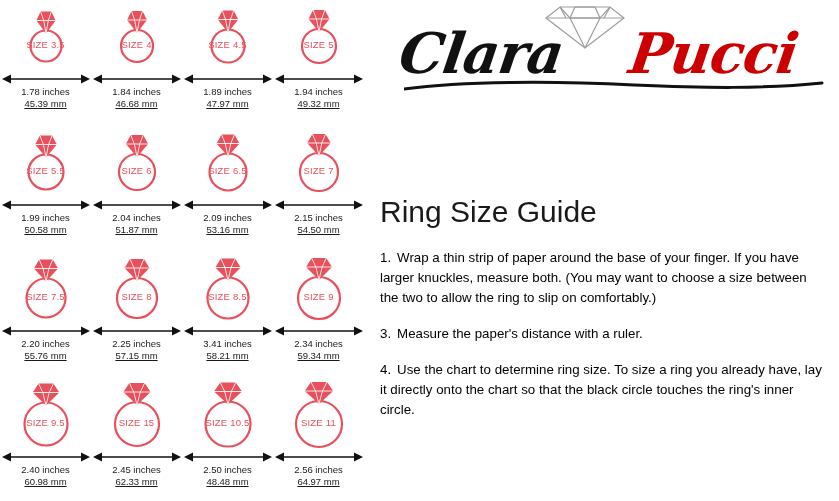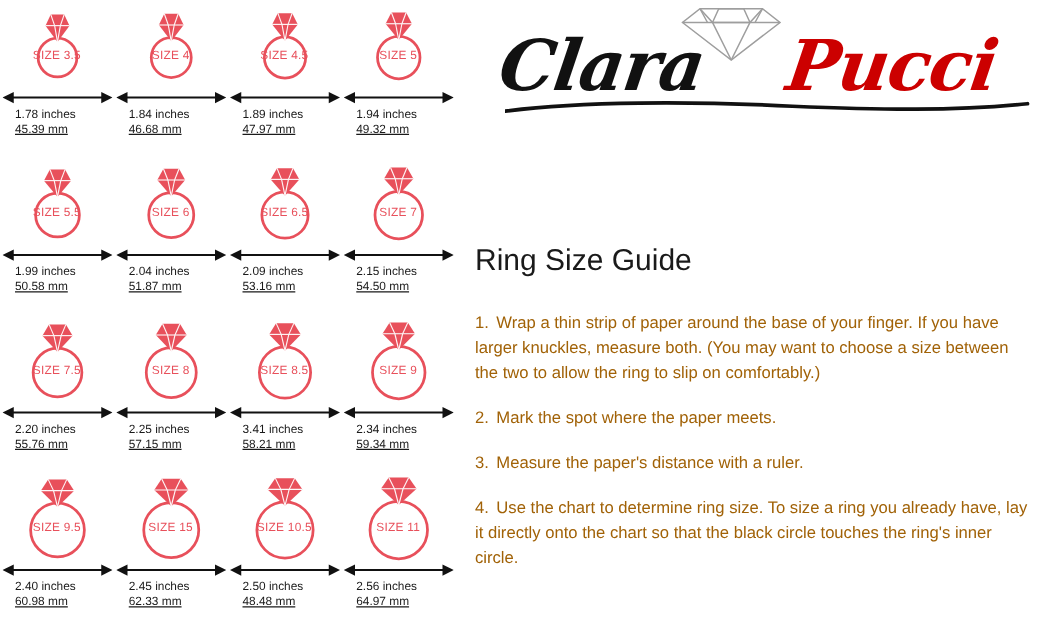--- a/index.html
+++ b/index.html
@@ -65,23 +65,24 @@
   .arrow-row {
     position: absolute;
     left: 50%;
     transform: translateX(-50%);
     top: 69px;
     width: 88px;
     height: 12px;
   }
   .meas {
     position: absolute;
-    left: 12px;
+    left: 0;
     right: 0;
     top: 84px;
+    text-align: center;
     font-size: 9.5px;
     line-height: 11.5px;
     color: #1a1a1a;
   }
   .meas .mm { display: block; text-decoration: underline; }
 
   
   .right {
     position: absolute;
     left: 372px;
@@ -130,34 +131,34 @@
     left: 22px;
     top: 78px;
     width: 420px;
     height: 12px;
   }
 
   .guide-title {
     position: absolute;
     left: 8px;
     top: 195px;
-    font-size: 24px;
+    font-size: 30px;
     color: #1a1a1a;
     font-family: "Liberation Sans", sans-serif;
   }
   .steps {
     position: absolute;
     left: 8px;
     top: 248px;
     width: 447px;
   }
   .step {
     font-size: 13.3px;
     line-height: 20px;
-    color: #a16207;
+    color: #000000;
     margin-bottom: 16px;
   }
   .step .num { margin-right: 6px; }
 </style>
 </head>
 <body>
 
 <div class="page">
 
   <div class="chart" id="chart-grid">
@@ -582,18 +583,17 @@
       <div class="logo-pucci">Pucci</div>
       <svg class="logo-swoosh" viewBox="0 0 420 12" preserveAspectRatio="none">
         <path d="M0 9 C 60 1, 150 1, 230 5 C 300 8, 360 9, 418 3" stroke="#111111" stroke-width="3" fill="none" stroke-linecap="round"></path>
       </svg>
     </div>
 
     <div class="guide-title">Ring Size Guide</div>
 
     <div class="steps" id="steps-list">
         <div class="step"><span class="num">1.</span><span>Wrap a thin strip of paper around the base of your finger. If you have larger knuckles, measure both. (You may want to choose a size between the two to allow the ring to slip on comfortably.)</span></div>
-        <div class="step"><span class="num">2.</span><span>Mark the spot where the paper meets.</span></div>
         <div class="step"><span class="num">3.</span><span>Measure the paper's distance with a ruler.</span></div>
         <div class="step"><span class="num">4.</span><span>Use the chart to determine ring size. To size a ring you already have, lay it directly onto the chart so that the black circle touches the ring's inner circle.</span></div>
       </div>
   </div>
 </div>
 
 </body></html>

